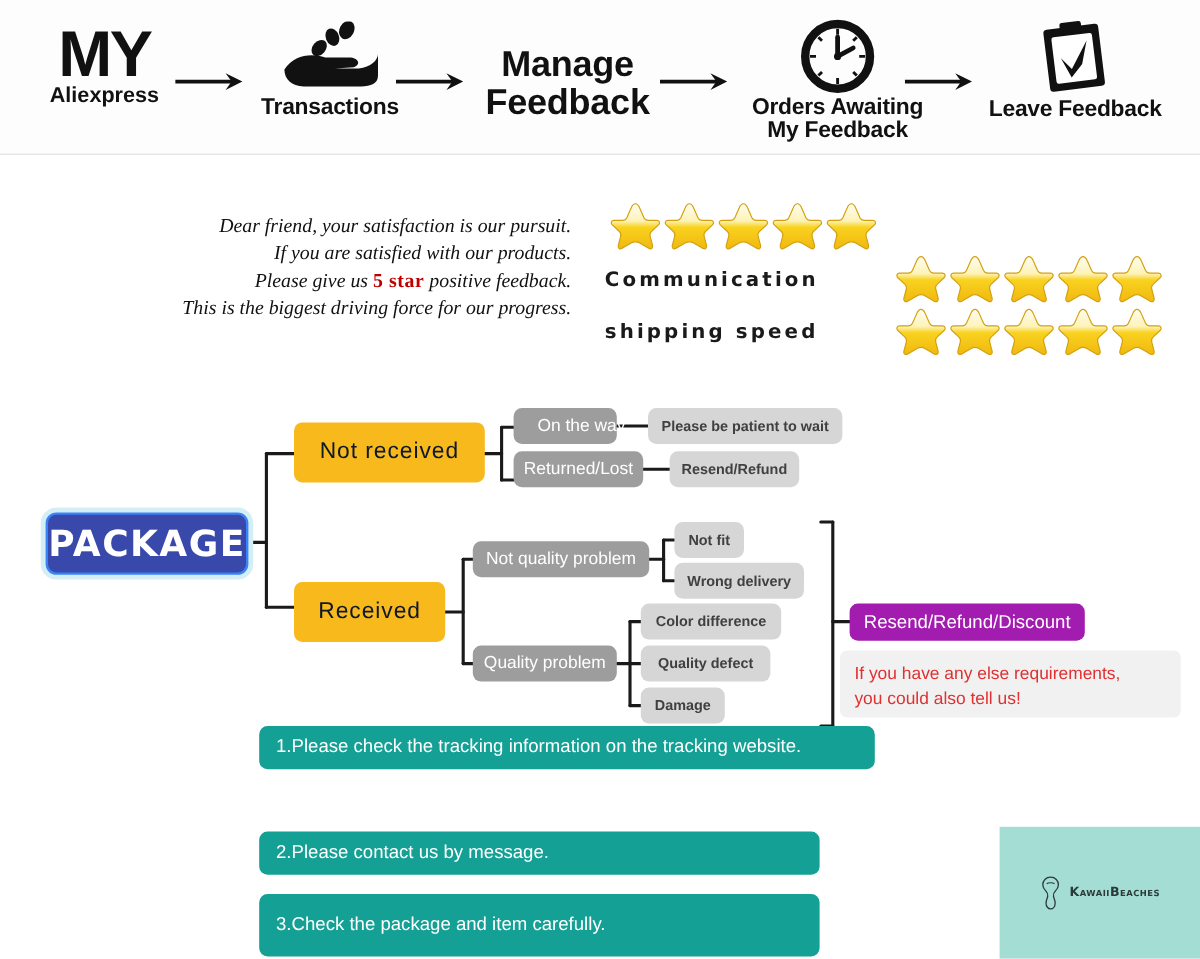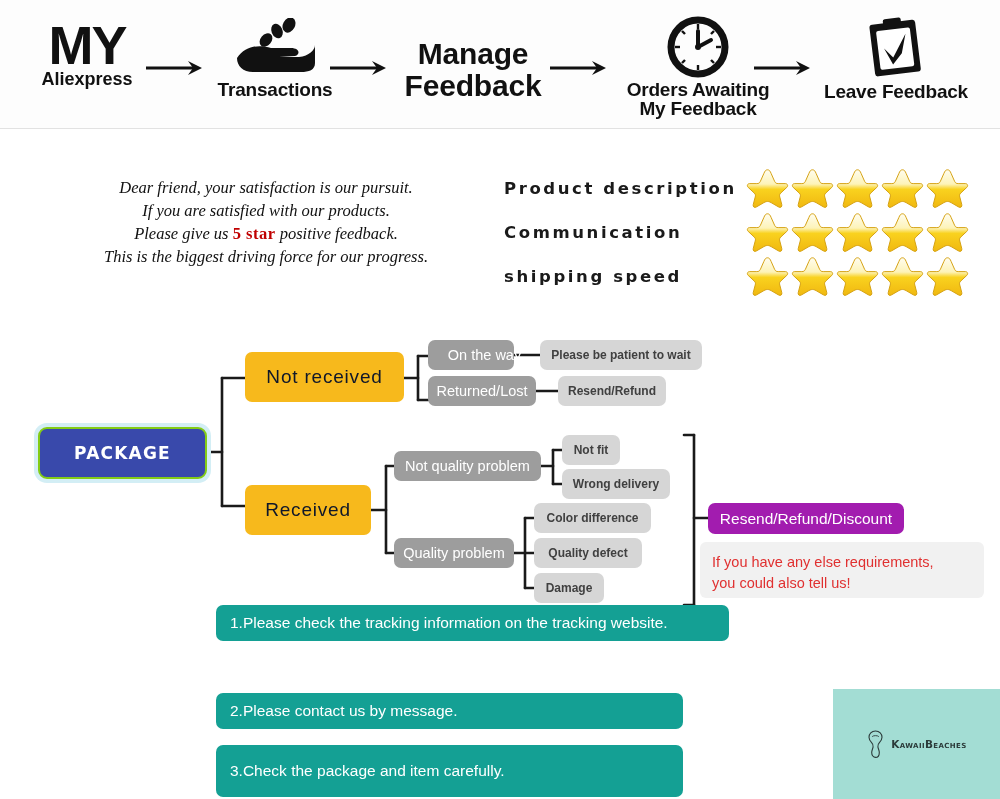--- a/index.html
+++ b/index.html
@@ -45,21 +45,21 @@
   #step-orders .step-label{font-size:19px;margin-top:2px;}
 
   #step-leave{left:808px;top:16px;width:176px;}
   #step-leave .step-label{font-size:19px;margin-top:4px;}
 
   .arrow{position:absolute;top:60px;width:60px;height:16px;}
 
   
   #satisfaction{
     position:absolute;left:56px;top:176px;width:420px;
-    text-align:center;
+    text-align:right;
     font-family:"Liberation Serif", serif;
     font-style:italic;
     font-size:16.5px;
     line-height:23px;
     color:#111;
   }
   #satisfaction .five-star{
     color:#c00000;font-weight:bold;font-style:normal;
     font-family:"Liberation Serif", serif;
     letter-spacing:0.5px;
@@ -86,24 +86,24 @@
   .node{
     position:absolute;
     border-radius:7px;
     display:flex;align-items:center;justify-content:center;
     box-sizing:border-box;
     white-space:nowrap;
   }
   .node-package{
     background:#3949ab;
     color:#ffffff;
-    border:2px solid #84cc16;
+    border:2px solid #3b82f6;
     border-radius:9px;
     box-shadow:0 0 0 4px #d3eef5;
-    font-size:17px;
+    font-size:30px;
     font-weight:bold;
     letter-spacing:1.2px;
     font-family:"DejaVu Sans", sans-serif;
   }
   .node-yellow{
     background:#f7b91c;
     color:#0f172a;
     font-size:19px;
     letter-spacing:0.8px;
   }
@@ -256,21 +256,20 @@
         <stop offset="0%" stop-color="#fffdf0"></stop>
         <stop offset="38%" stop-color="#fdf3b8"></stop>
         <stop offset="52%" stop-color="#f9d21f"></stop>
         <stop offset="100%" stop-color="#f0b810"></stop>
       </linearGradient>
     </defs>
   </svg>
 
   <div id="ratings">
     <div class="rating-row">
-      <div class="rating-label">Product  description</div>
       <div class="stars">
         <svg class="star" viewBox="0 0 48 46">
             <path d="M24 2 C26 2 27 3.5 28 6 L32 15 C33 17 34 17.5 36 17.5 L44 17.5 C46.5 17.5 47.5 20 45.6 21.8 L39 28 C37.4 29.5 37.2 30.6 37.8 32.6 L40 41 C40.7 43.6 38.6 45 36.4 43.7 L28 38.8 C26 37.7 25 37.6 24 37.6 C23 37.6 22 37.7 20 38.8 L11.6 43.7 C9.4 45 7.3 43.6 8 41 L10.2 32.6 C10.8 30.6 10.6 29.5 9 28 L2.4 21.8 C0.5 20 1.5 17.5 4 17.5 L12 17.5 C14 17.5 15 17 16 15 L20 6 C21 3.5 22 2 24 2 Z" fill="url(#starGrad)" stroke="#d4a010" stroke-width="1.1"></path>
           </svg>
         <svg class="star" viewBox="0 0 48 46">
             <path d="M24 2 C26 2 27 3.5 28 6 L32 15 C33 17 34 17.5 36 17.5 L44 17.5 C46.5 17.5 47.5 20 45.6 21.8 L39 28 C37.4 29.5 37.2 30.6 37.8 32.6 L40 41 C40.7 43.6 38.6 45 36.4 43.7 L28 38.8 C26 37.7 25 37.6 24 37.6 C23 37.6 22 37.7 20 38.8 L11.6 43.7 C9.4 45 7.3 43.6 8 41 L10.2 32.6 C10.8 30.6 10.6 29.5 9 28 L2.4 21.8 C0.5 20 1.5 17.5 4 17.5 L12 17.5 C14 17.5 15 17 16 15 L20 6 C21 3.5 22 2 24 2 Z" fill="url(#starGrad)" stroke="#d4a010" stroke-width="1.1"></path>
           </svg>
         <svg class="star" viewBox="0 0 48 46">
             <path d="M24 2 C26 2 27 3.5 28 6 L32 15 C33 17 34 17.5 36 17.5 L44 17.5 C46.5 17.5 47.5 20 45.6 21.8 L39 28 C37.4 29.5 37.2 30.6 37.8 32.6 L40 41 C40.7 43.6 38.6 45 36.4 43.7 L28 38.8 C26 37.7 25 37.6 24 37.6 C23 37.6 22 37.7 20 38.8 L11.6 43.7 C9.4 45 7.3 43.6 8 41 L10.2 32.6 C10.8 30.6 10.6 29.5 9 28 L2.4 21.8 C0.5 20 1.5 17.5 4 17.5 L12 17.5 C14 17.5 15 17 16 15 L20 6 C21 3.5 22 2 24 2 Z" fill="url(#starGrad)" stroke="#d4a010" stroke-width="1.1"></path>
           </svg>

